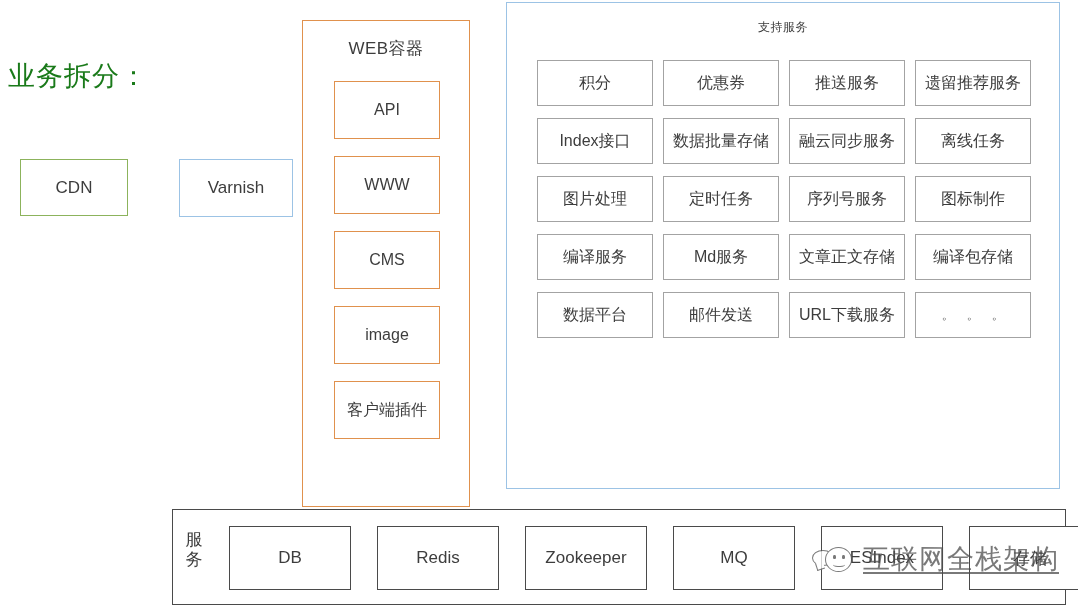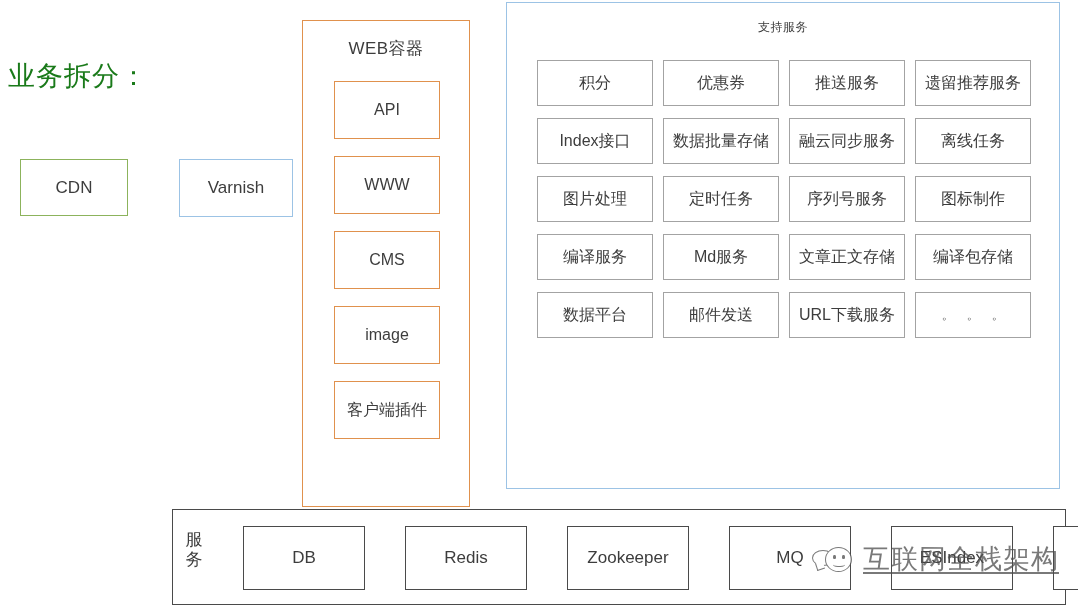--- a/index.html
+++ b/index.html
@@ -139,21 +139,20 @@
   }
   .infra-item {
     width: 122px; height: 64px;
     border: 1px solid #4a4a4a;
     background: #ffffff;
     display: flex;
     align-items: center;
     justify-content: center;
     font-size: 17px;
     color: #3d3d3d;
-    margin-left: 14px;
   }
 
   
   .watermark {
     position: absolute;
     left: 812px; top: 541px;
     display: flex;
     align-items: center;
     gap: 5px;
     pointer-events: none;

